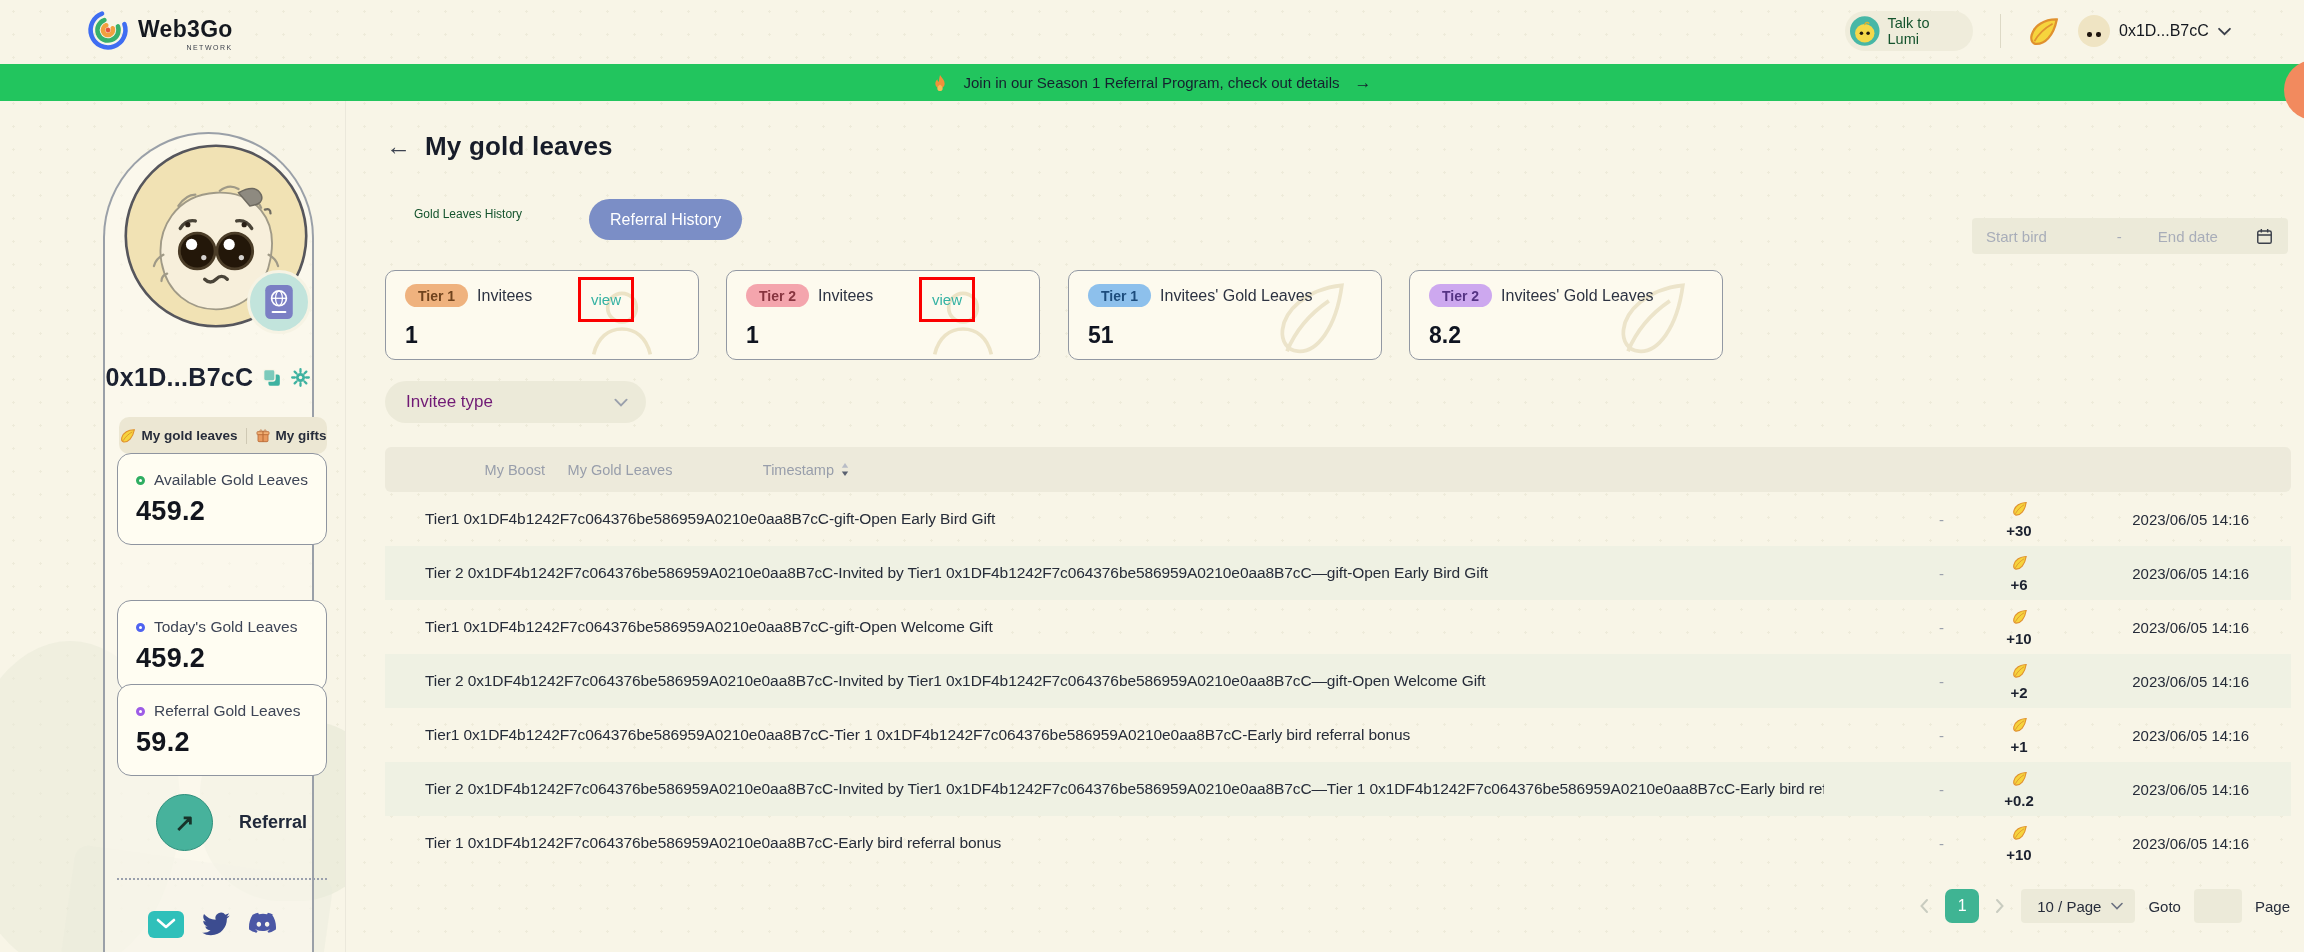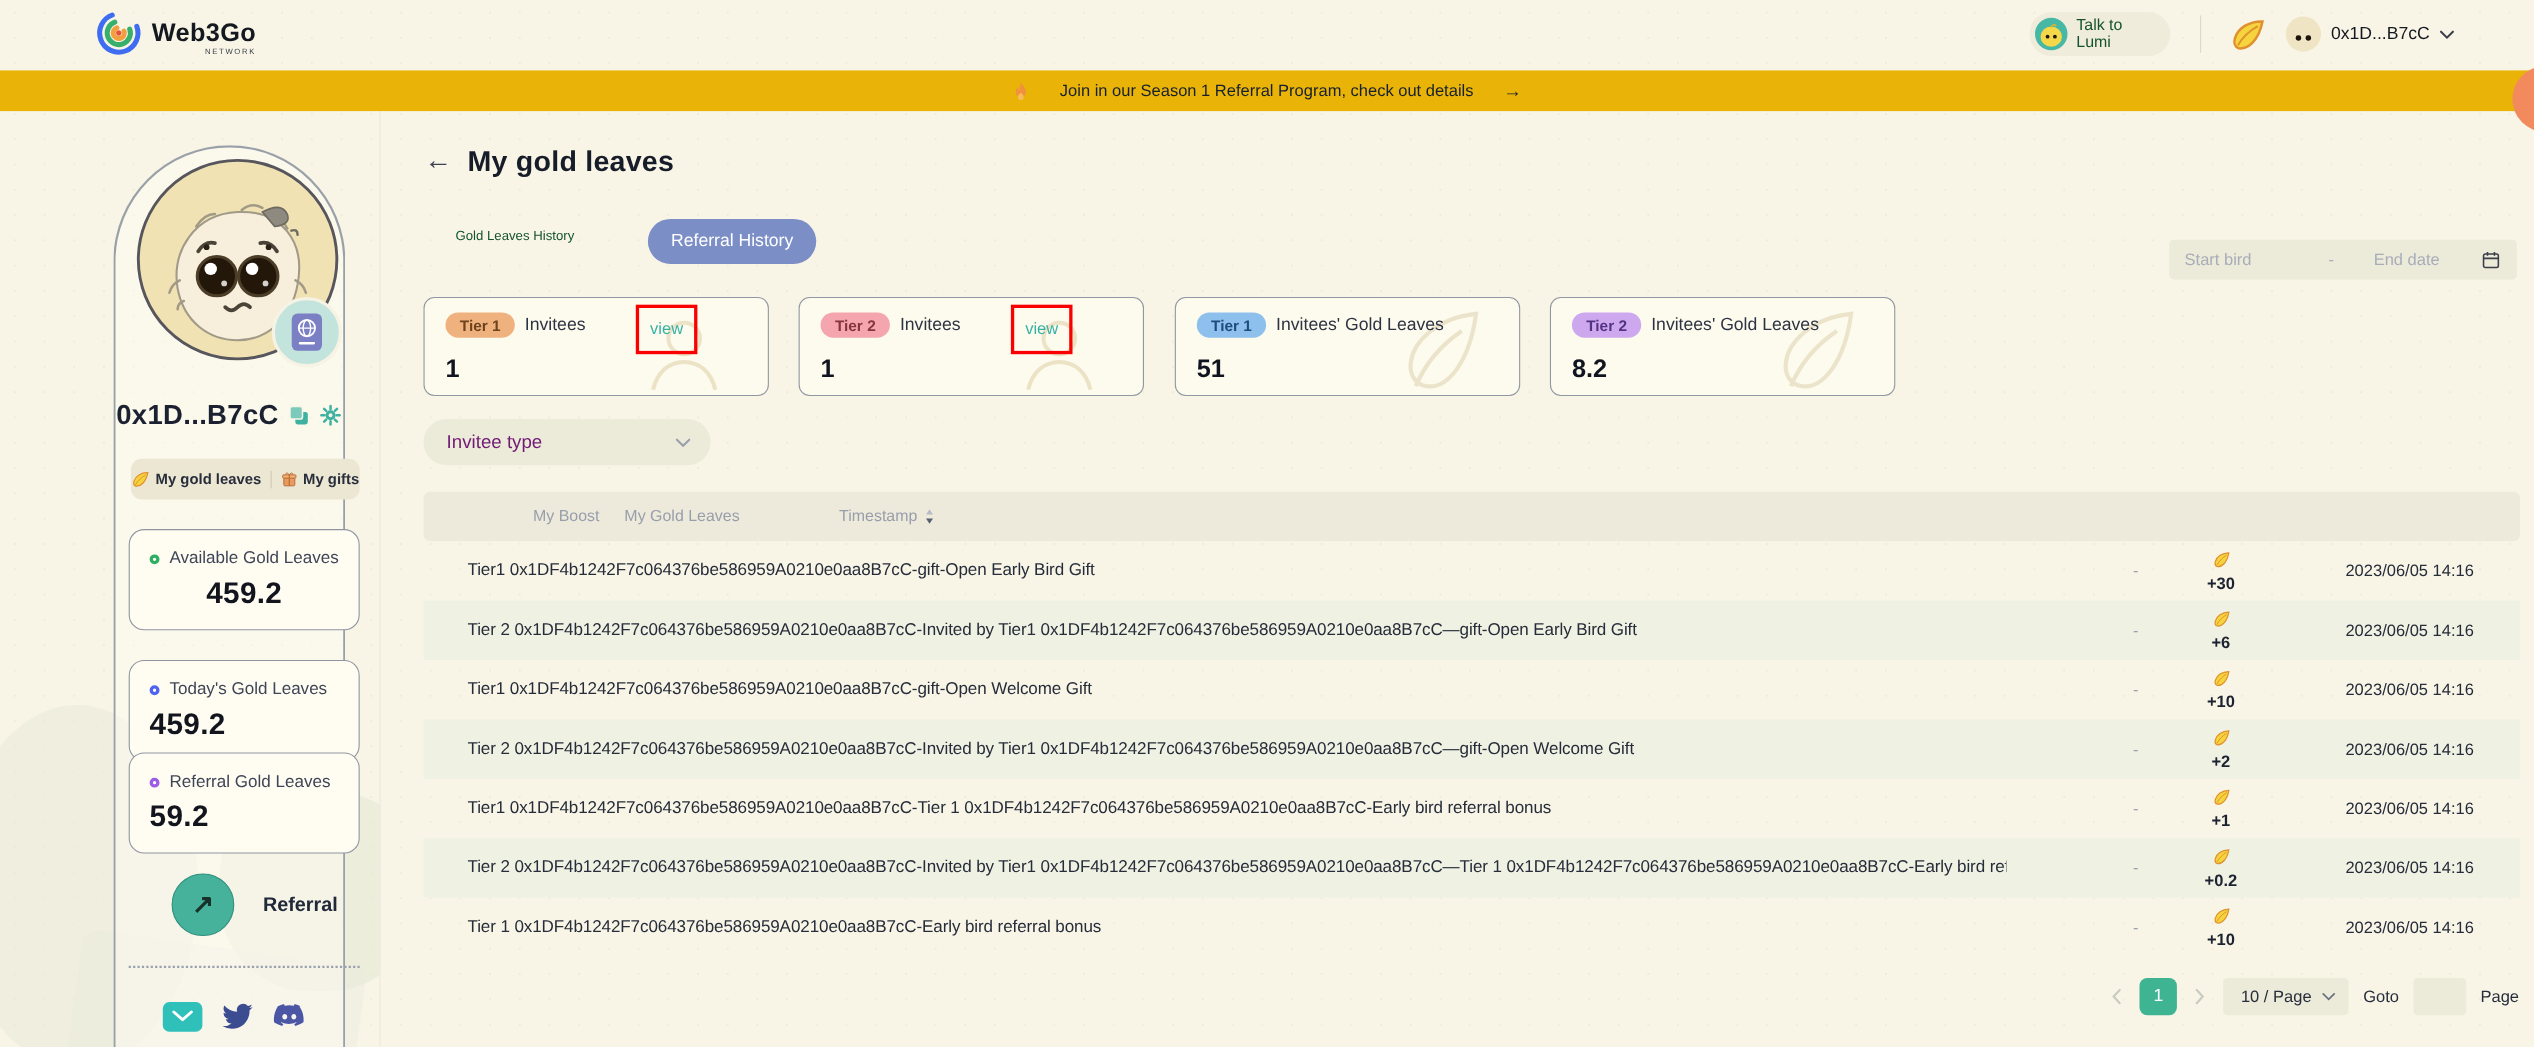--- a/index.html
+++ b/index.html
@@ -23,22 +23,22 @@
   .hdr-leaf { position:absolute; left:2026px; top:14px; width:34px; height:34px; }
   .account { position:absolute; left:2078px; top:15px; display:flex; align-items:center; gap:9px; cursor:pointer; }
   .account .addr { font-size:16px; color:#14181f; }
   .avatar-sm { width:32px; height:32px; border-radius:50%; background:#efe4c3; position:relative; overflow:hidden; }
   .avatar-sm i { position:absolute; top:17px; width:4.5px; height:4.5px; border-radius:50%; background:#1d140d; }
   .avatar-sm i.l { left:9px; } .avatar-sm i.r { left:18px; }
   .orange-blob { position:absolute; left:2284px; top:60px; width:60px; height:60px; border-radius:50%;
     background:#f28a5e; z-index:6; }
 
   
-  .banner { position:absolute; left:0; top:64px; width:2304px; height:37px; background:#eab308;
-    display:flex; align-items:center; justify-content:center; gap:27px; z-index:4; cursor:pointer; }
+  .banner { position:absolute; left:0; top:64px; width:2304px; height:37px; background:#22c55e;
+    display:flex; align-items:center; justify-content:center; gap:15px; z-index:4; cursor:pointer; }
   .banner .txt { font-size:15px; color:#15202e; }
   .banner .arw { font-size:17px; color:#15202e; }
 
   
   .sidebar { position:absolute; left:0; top:101px; width:346px; height:851px; overflow:hidden;
     border-right:1px solid rgba(0,0,0,.05); }
   .decor { position:absolute; border-radius:50%; opacity:.5; pointer-events:none; }
   .d1 { left:-40px; top:540px; width:220px; height:330px; background:#e7ead7; }
   .d2 { left:200px; top:620px; width:180px; height:180px; background:#e1e6d2; border-radius:40% 40% 45% 45%; }
   .d3 { left:60px; top:760px; width:260px; height:220px; background:#e9ecdb; border-radius:14px; transform:rotate(8deg); opacity:.45; }
@@ -55,21 +55,21 @@
   .actions-bar { position:absolute; left:119px; top:316px; width:208px; height:37px; background:#ece7d3;
     border-radius:10px; display:flex; align-items:center; justify-content:center; gap:8px; }
   .actions-bar .act { display:flex; align-items:center; gap:5px; font-size:13.5px; font-weight:600; color:#272d3b; cursor:pointer; }
   .actions-bar .sep { width:1px; height:16px; background:#cfc9b4; }
   .stat-card { position:absolute; left:117px; width:210px; height:92px; background:#fffdf2;
     border:1.5px solid #8f95a0; border-radius:14px; padding:17px 18px 0 18px; }
   .stat-card .lr { display:flex; align-items:center; gap:9px; }
   .dot { width:9px; height:9px; border-radius:50%; background:#fff; border:3.2px solid #888; }
   .stat-label { font-size:15.5px; color:#3e4556; }
   .stat-value { font-size:27px; font-weight:700; color:#12151d; margin-top:7px; letter-spacing:.3px; }
-  .sc0 { top:380px;text-align:center; } .sc1 { top:499px; } .sc2 { top:583px; }
+  .sc0 { top:352px; } .sc1 { top:499px; } .sc2 { top:583px; }
   .referral-row { position:absolute; left:156px; top:693px; display:flex; align-items:center; gap:26px; cursor:pointer; }
   .referral-circle { width:57px; height:57px; border-radius:50%; background:#47b29c; border:1px solid #2d8f7c;
     display:flex; align-items:center; justify-content:center; font-size:24px; color:#173229; font-weight:700; }
   .referral-label { font-size:18px; font-weight:700; color:#20283a; }
   .dotted-div { position:absolute; left:117px; top:777px; width:210px; border-top:2px dotted #9aa0ad; }
   .socials { position:absolute; left:148px; top:808px; display:flex; align-items:center; gap:17px; }
   .mail-ic { width:36px; height:27px; border-radius:6px; background:#2fc0ba; display:flex; align-items:center;
     justify-content:center; cursor:pointer; }
   .soc-svg { width:30px; height:30px; cursor:pointer; }
 

